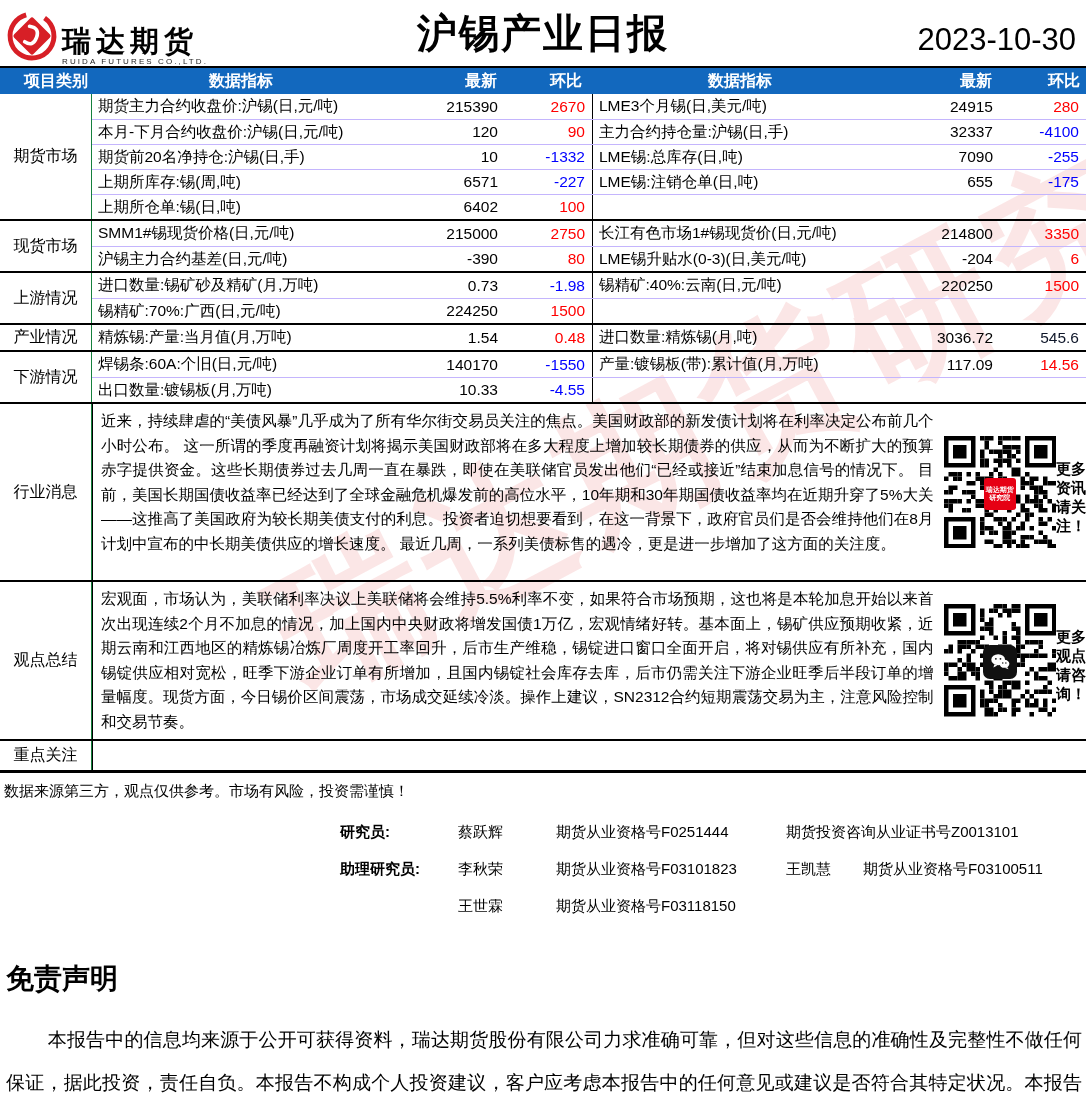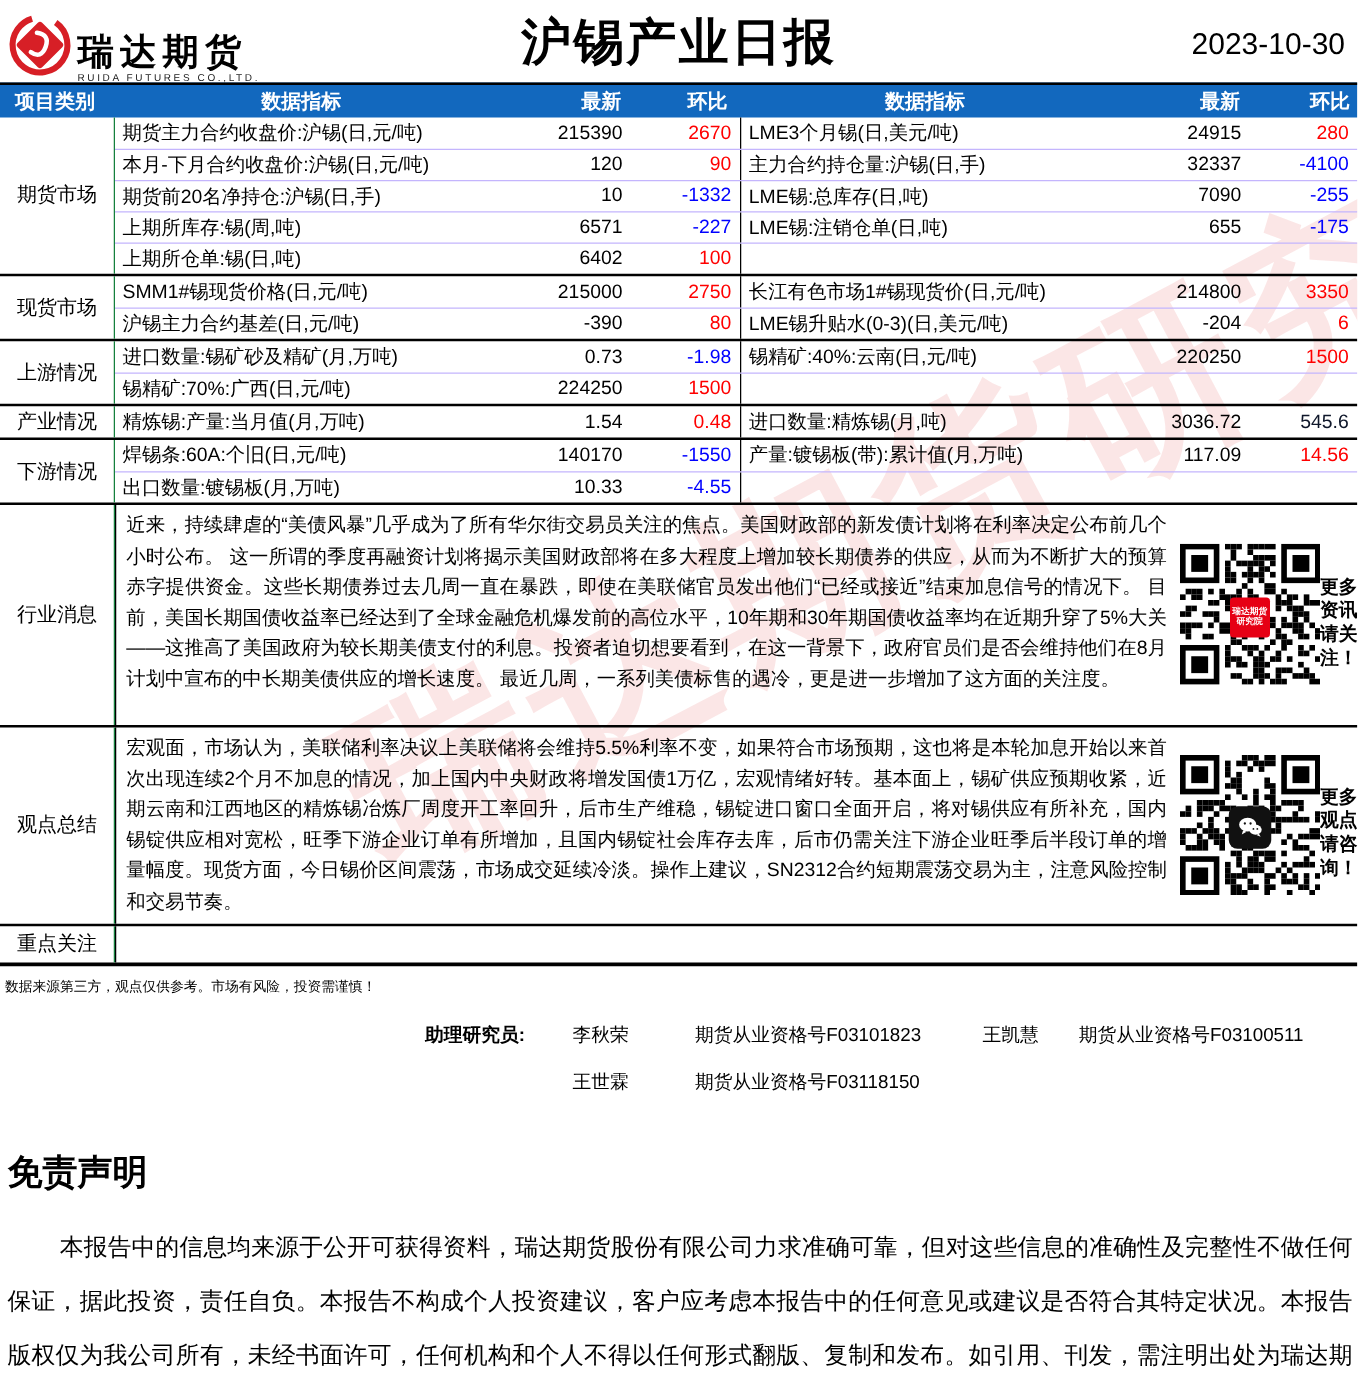--- a/index.html
+++ b/index.html
@@ -11,28 +11,28 @@
   .watermark { position:absolute; left:240px; top:560px; font-size:150px; font-weight:700;
     color:rgba(225,60,60,0.13); transform:rotate(-28deg); transform-origin:left top;
     white-space:nowrap; pointer-events:none; z-index:0; letter-spacing:10px; }
 
   
   header { position:relative; height:66px; display:flex; align-items:center; z-index:1; }
   .logo { position:absolute; left:6px; top:10px; display:flex; align-items:flex-end; gap:4px; }
   .logo-cn { font-size:29px; font-weight:900; letter-spacing:5px; line-height:30px; }
   .logo-en { font-size:8px; letter-spacing:2.1px; color:#222; margin-top:1px; }
   .main-title { width:100%; text-align:center; font-size:40px; font-weight:900; letter-spacing:2px; }
-  .report-date { position:absolute; right:10px; top:22px; font-size:24px; font-weight:400; }
+  .report-date { position:absolute; right:10px; top:22px; font-size:31px; font-weight:400; }
 
   
   .rpt-table { position:relative; z-index:1; border-bottom:3px solid #000; }
   .thead { display:grid; grid-template-columns:92px 298px 115px 87px 296px 112px 86px;
     background:#1268be; color:#fff; font-weight:700; font-size:16px; height:28px; align-items:center;
     border-top:2px solid #000; }
-  .hc0{ padding-left:12px; } .hc1{ text-align:center; } .hc2{ text-align:right; padding-right:8px; }
+  .hc0{ padding-left:24px; } .hc1{ text-align:center; } .hc2{ text-align:right; padding-right:8px; }
   .hc3{ text-align:right; padding-right:10px; } .hc4{ text-align:center; }
   .hc5{ text-align:right; padding-right:8px; } .hc6{ text-align:right; padding-right:6px; }
 
   .section { display:flex; }
   .section + .section, .text-section, .focus-row { border-top:2px solid #000; }
   .cat { width:92px; flex:0 0 92px; display:flex; align-items:center; justify-content:center;
     border-right:1px solid #15803d; font-size:16px; }
   .rows { flex:1; }
   .row { display:grid; grid-template-columns:298px 115px 87px 296px 112px 86px; height:25px;
     align-items:center; font-size:15.5px; }
@@ -53,21 +53,21 @@
     line-height:8px; font-weight:700; }
   .qr-badge.wx { width:34px; height:34px; background:#111; border-radius:7px; display:flex;
     align-items:center; justify-content:center; }
   .qr-caption { margin-top:7px; font-size:15px; font-weight:700; }
   #news-body { min-height:176px; }
   #summary-body { min-height:154px; }
 
   .focus-row { display:flex; height:31px;text-align:right; }
   .focus-content { flex:1; border-left:1px solid #000; }
 
-  .footnote { position:relative; z-index:1; font-size:11px; padding:9px 0 0 4px; }
+  .footnote { position:relative; z-index:1; font-size:15px; padding:9px 0 0 4px; }
 
   .researchers { position:relative; z-index:1; margin:22px 0 0 340px; font-size:15px; }
   .res-row { display:flex; align-items:baseline; height:37px; }
   .res-role { width:118px; font-weight:700; flex:0 0 118px; }
   .res-name { width:98px; flex:0 0 98px; }
   .res-cert1 { width:230px; flex:0 0 230px; }
   .res-name2 { margin-right:32px; }
   .res-name2:empty { margin-right:0; }
 
   .disclaimer { position:relative; z-index:1; margin-top:26px; padding:0 4px 0 6px; }
@@ -700,20 +700,27 @@
     <section class="focus-row">
       <div class="cat">重点关注</div>
       <div class="focus-content"></div>
     </section>
   </div>
 
   <div class="footnote">数据来源第三方，观点仅供参考。市场有风险，投资需谨慎！</div>
 
   <div class="researchers" id="researchers">
       <div class="res-row">
+        <span class="res-role">研究员:</span>
+        <span class="res-name">蔡跃辉</span>
+        <span class="res-cert1">期货从业资格号F0251444</span>
+        <span class="res-name2"></span>
+        <span class="res-cert2">期货投资咨询从业证书号Z0013101</span>
+      </div>
+      <div class="res-row">
         <span class="res-role">助理研究员:</span>
         <span class="res-name">李秋荣</span>
         <span class="res-cert1">期货从业资格号F03101823</span>
         <span class="res-name2">王凯慧</span>
         <span class="res-cert2">期货从业资格号F03100511</span>
       </div>
       <div class="res-row">
         <span class="res-role"></span>
         <span class="res-name">王世霖</span>
         <span class="res-cert1">期货从业资格号F03118150</span>

